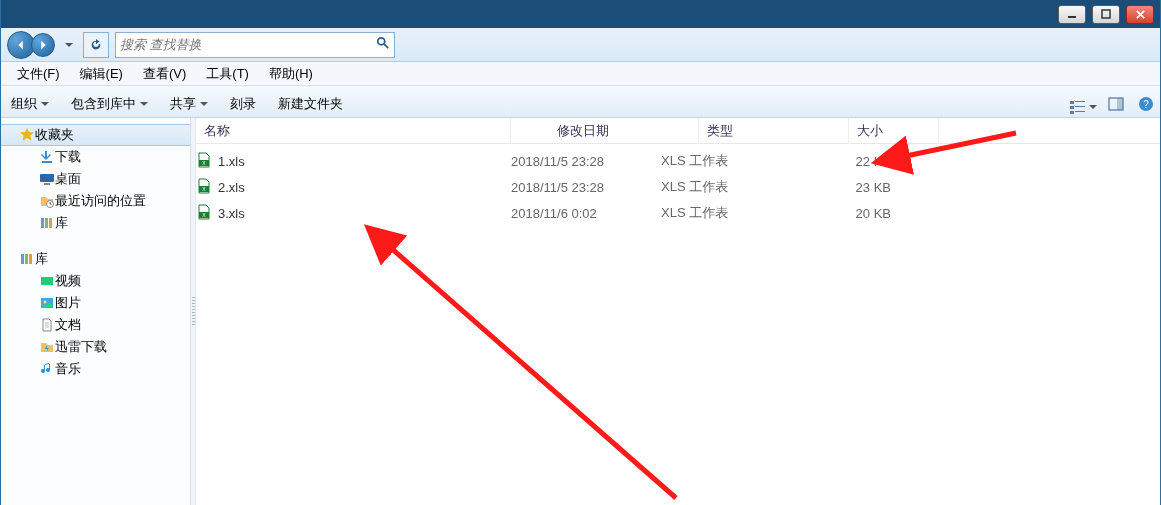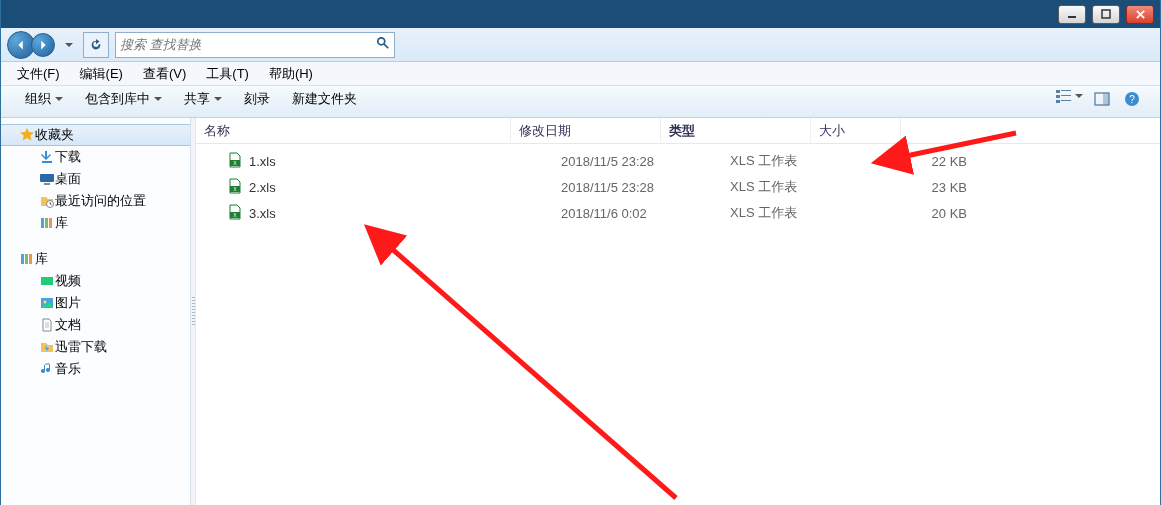--- a/index.html
+++ b/index.html
@@ -51,21 +51,21 @@
 
   
   .menubar {
     height:24px; background:#f4f7fb; border-bottom:1px solid #d7e1ec; display:flex; align-items:center; gap:0; padding-left:6px;
   }
   .menubar .mitem { padding:2px 10px; font-size:13px; cursor:default;}
 
   
   .toolbar {
     height:32px; background:linear-gradient(#f5fbff,#e2edf7); border-bottom:1px solid #c2d3e2;
-    display:flex; align-items:flex-start; padding:0 14px; gap:2px;
+    display:flex; align-items:flex-end; padding:0 0; gap:2px;
   }
   .tbitem { padding:3px 10px; height:26px; display:flex; align-items:center; gap:4px; font-size:13px; cursor:default;}
   .tbitem svg.dd{width:8px;height:8px;fill:#555;}
   .spacer{flex:1;}
   .tbicon { width:28px; height:26px; display:flex; align-items:center; justify-content:center; cursor:default;}
   .tbicon svg{width:16px;height:16px;}
   .tbview { display:flex; align-items:center; border:1px solid transparent; border-radius:3px; padding:1px 2px;}
   .tbview svg.dd{width:8px;height:8px;fill:#555;margin-left:2px;}
 
   
@@ -84,28 +84,28 @@
   .ticon svg{width:16px;height:16px;}
   .splitter { width:5px; background:#f1f5f9; border-right:1px solid #e1e8ef; position:relative;}
   .splitter::after{content:"";position:absolute;top:50%;left:1px;width:3px;height:30px;transform:translateY(-50%);
     background:repeating-linear-gradient(#aab9c8 0 1px, transparent 1px 3px);}
   .main { flex:1; background:#fff; position:relative; overflow:hidden;}
 
   
   .cols { height:26px; border-bottom:1px solid #e8e8e8; display:flex; align-items:center; font-size:13px; color:#335;}
   .col { padding-left:8px; height:26px; display:flex; align-items:center; border-right:1px solid #efefef; cursor:default;}
   .col.name{width:315px;}
-  .col.date{width:150px;}
-  .col.type{width:150px;font-weight:bold;}
+  .col.date{width:150px;margin-left:38px;}
+  .col.type{width:150px;}
   .col.size{width:90px; justify-content:flex-start;}
 
   
   .files { padding-top:4px;}
   .frow { height:26px; display:flex; align-items:center; font-size:13px; color:#333; cursor:default;}
-  .frow .c{padding-left:12px;margin-left:19px;}
+  .frow .c{padding-left:0;}
   .frow .c.name{width:315px; display:flex; align-items:center; gap:6px;}
   .frow .c.date{width:150px; color:#666;}
   .frow .c.type{width:150px; color:#666;}
   .frow .c.size{width:90px; text-align:right; padding-right:10px; color:#666;}
   .xlsicon svg{width:16px;height:16px;}
 
   
   .arrow { position:absolute; pointer-events:none; }
 </style>
 </head>

